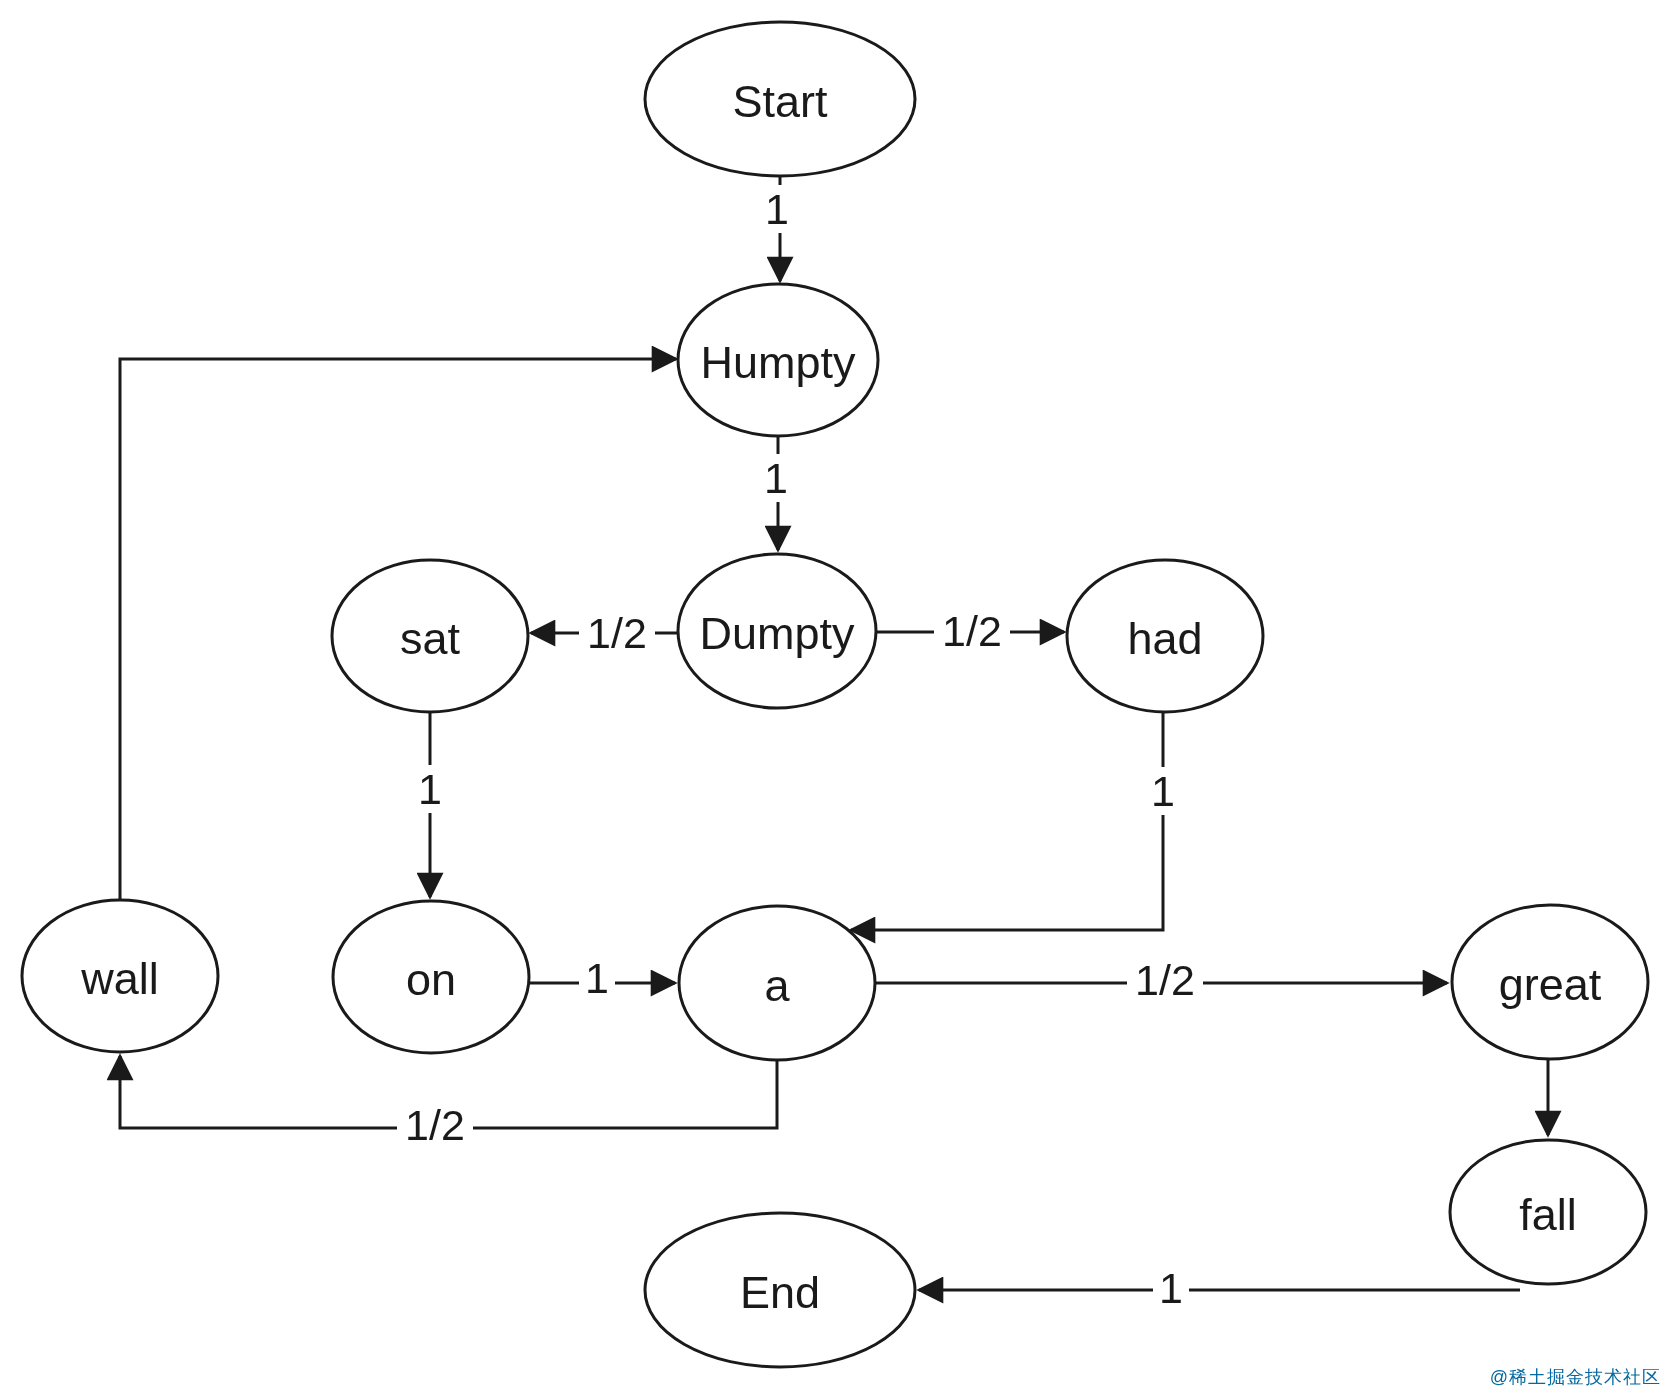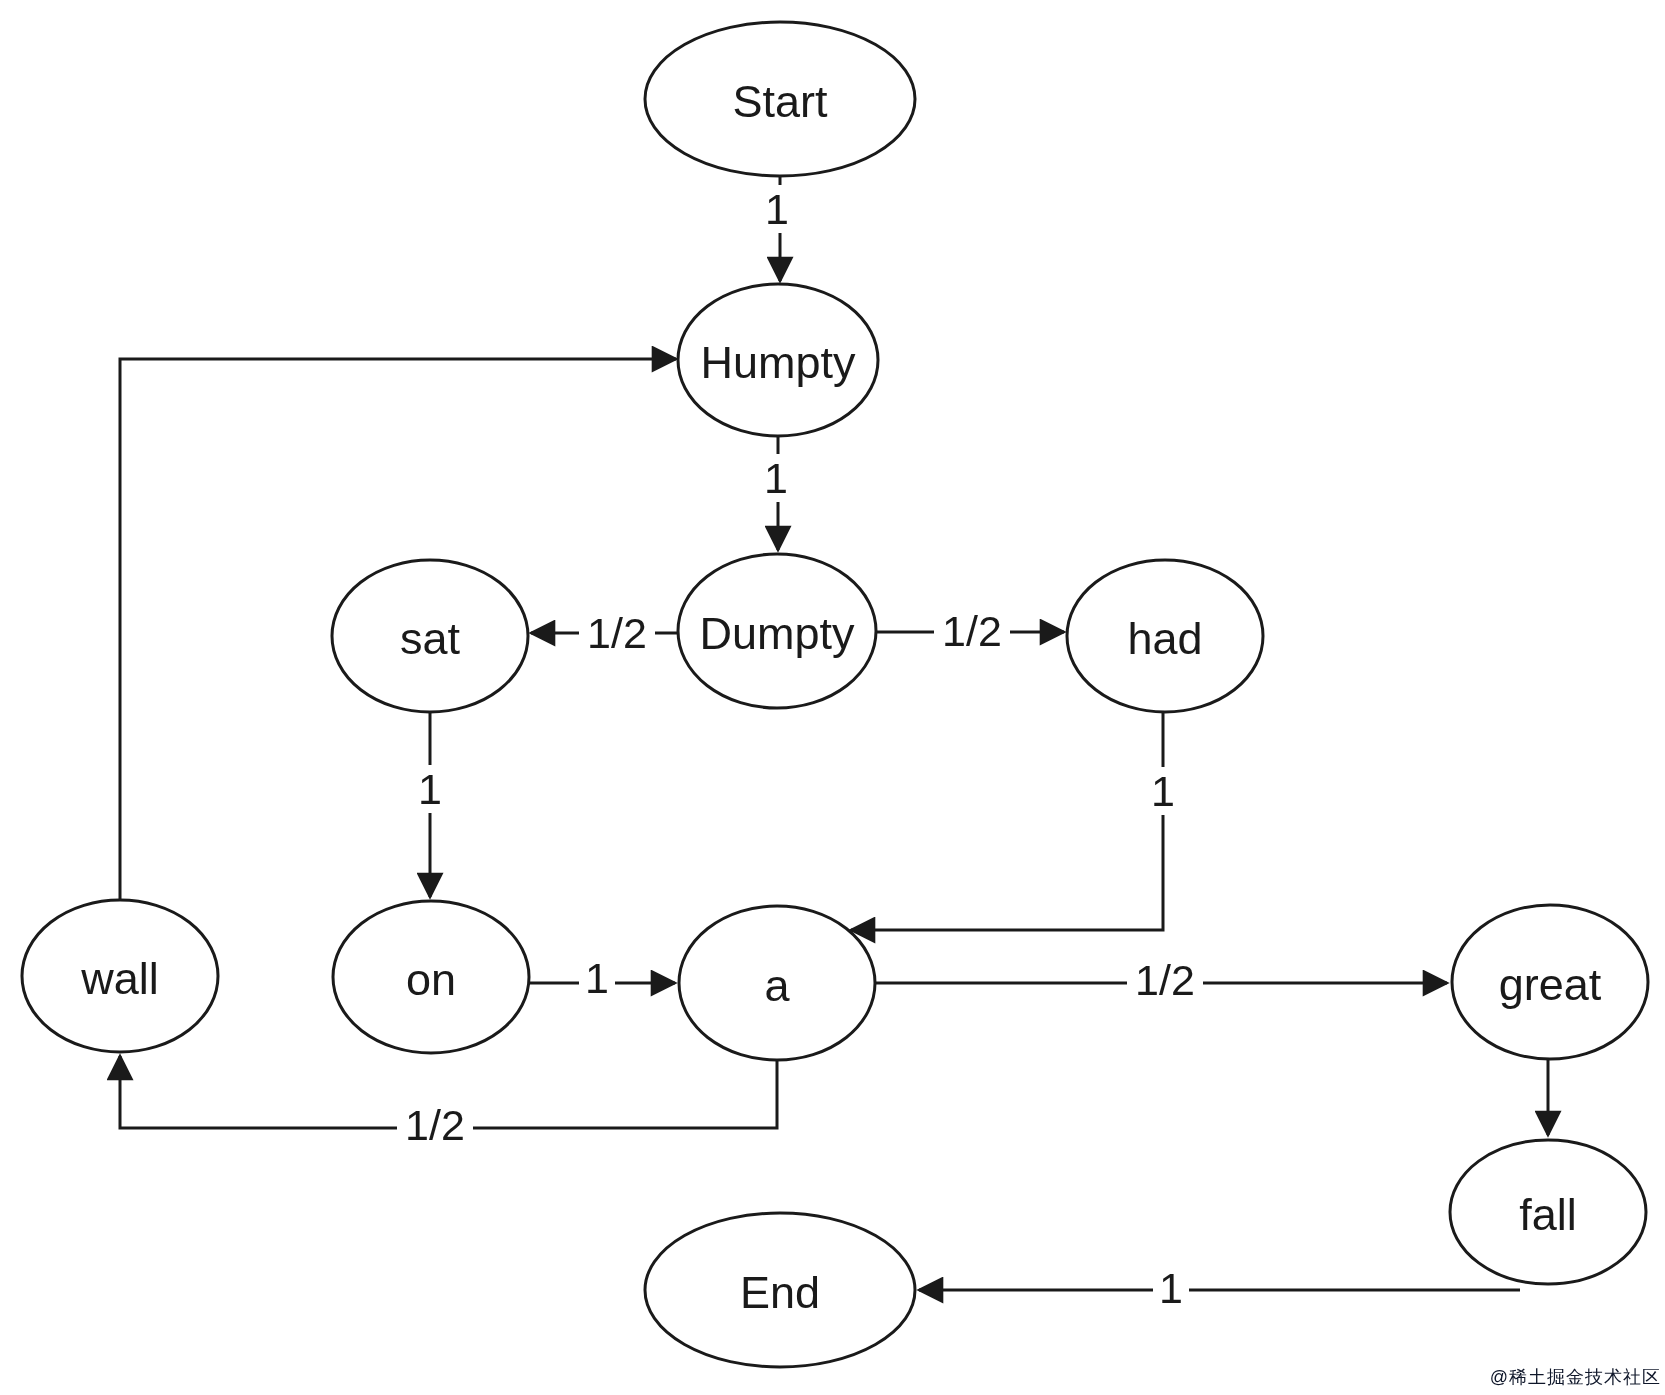--- a/index.html
+++ b/index.html
@@ -119,14 +119,14 @@
         <g>
           <ellipse cx="1548" cy="1212" rx="98" ry="72" fill="#ffffff" stroke="#1a1a1a" stroke-width="3"></ellipse>
           <text x="1548" y="1214" text-anchor="middle" dominant-baseline="central" class="node-label">fall</text>
         </g>
         <g>
           <ellipse cx="780" cy="1290" rx="135" ry="77" fill="#ffffff" stroke="#1a1a1a" stroke-width="3"></ellipse>
           <text x="780" y="1292" text-anchor="middle" dominant-baseline="central" class="node-label">End</text>
         </g>
       </g>
   </svg>
-  <div id="watermark" style="color: #0f172a;">@稀土掘金技术社区</div>
+  <div id="watermark" style="color: #0369a1;">@稀土掘金技术社区</div>
 </div>
 
 </body></html>

